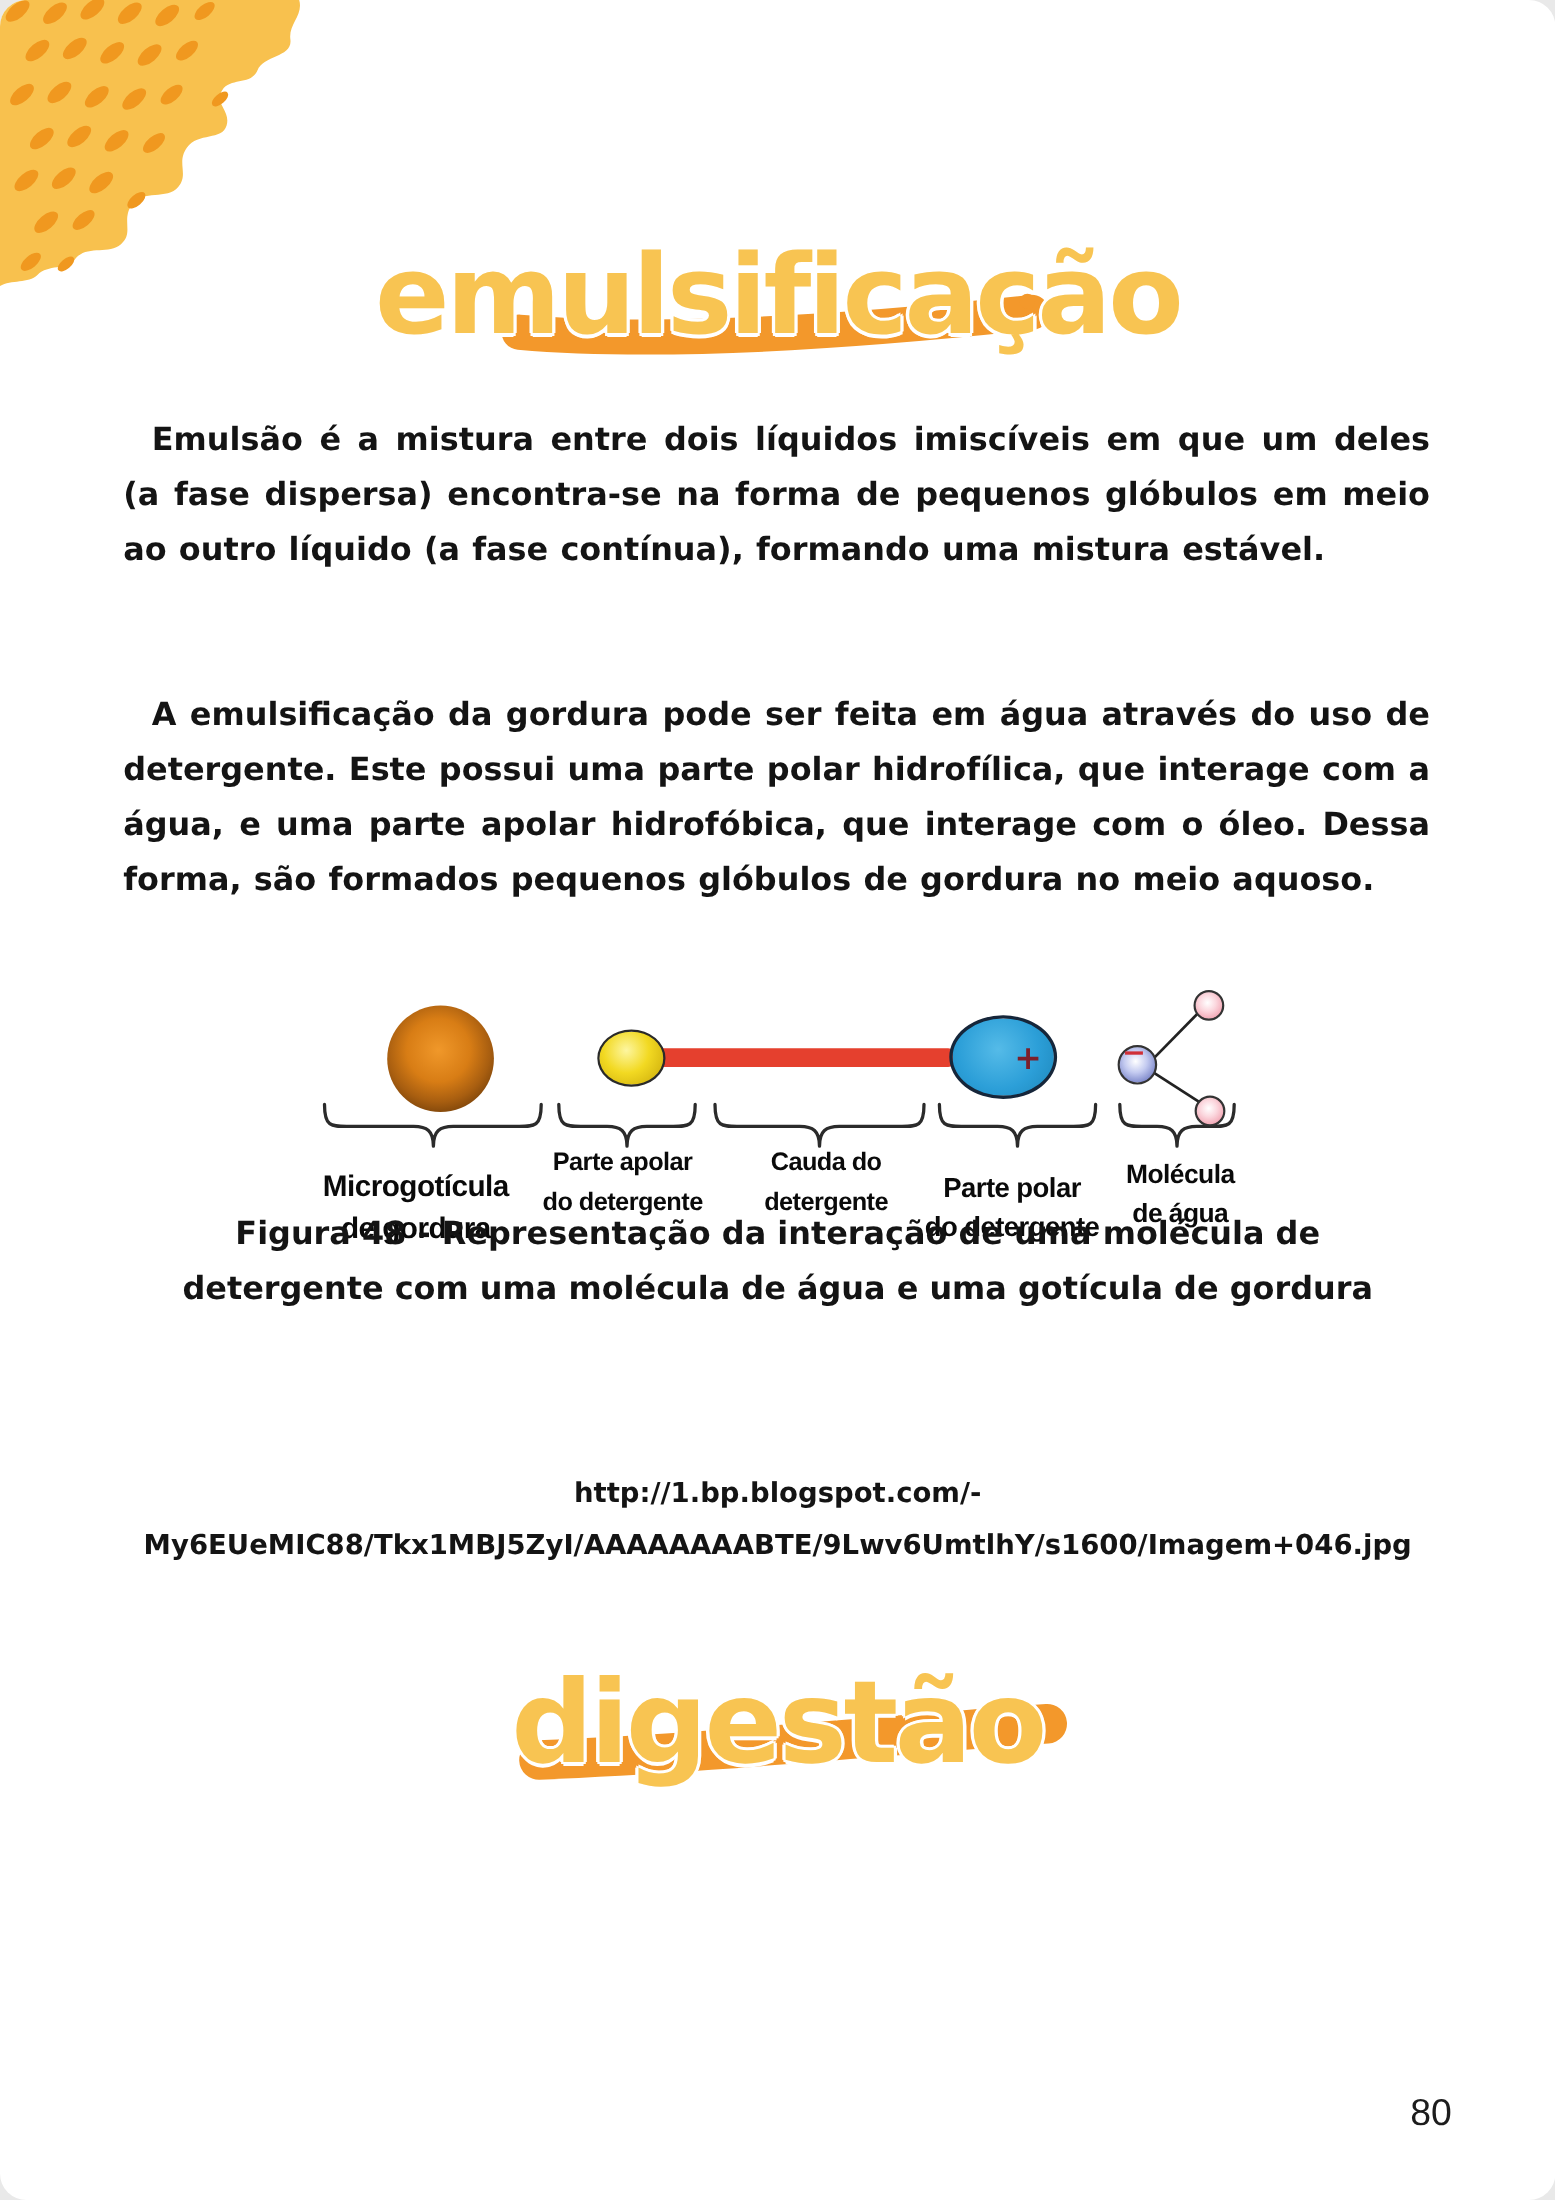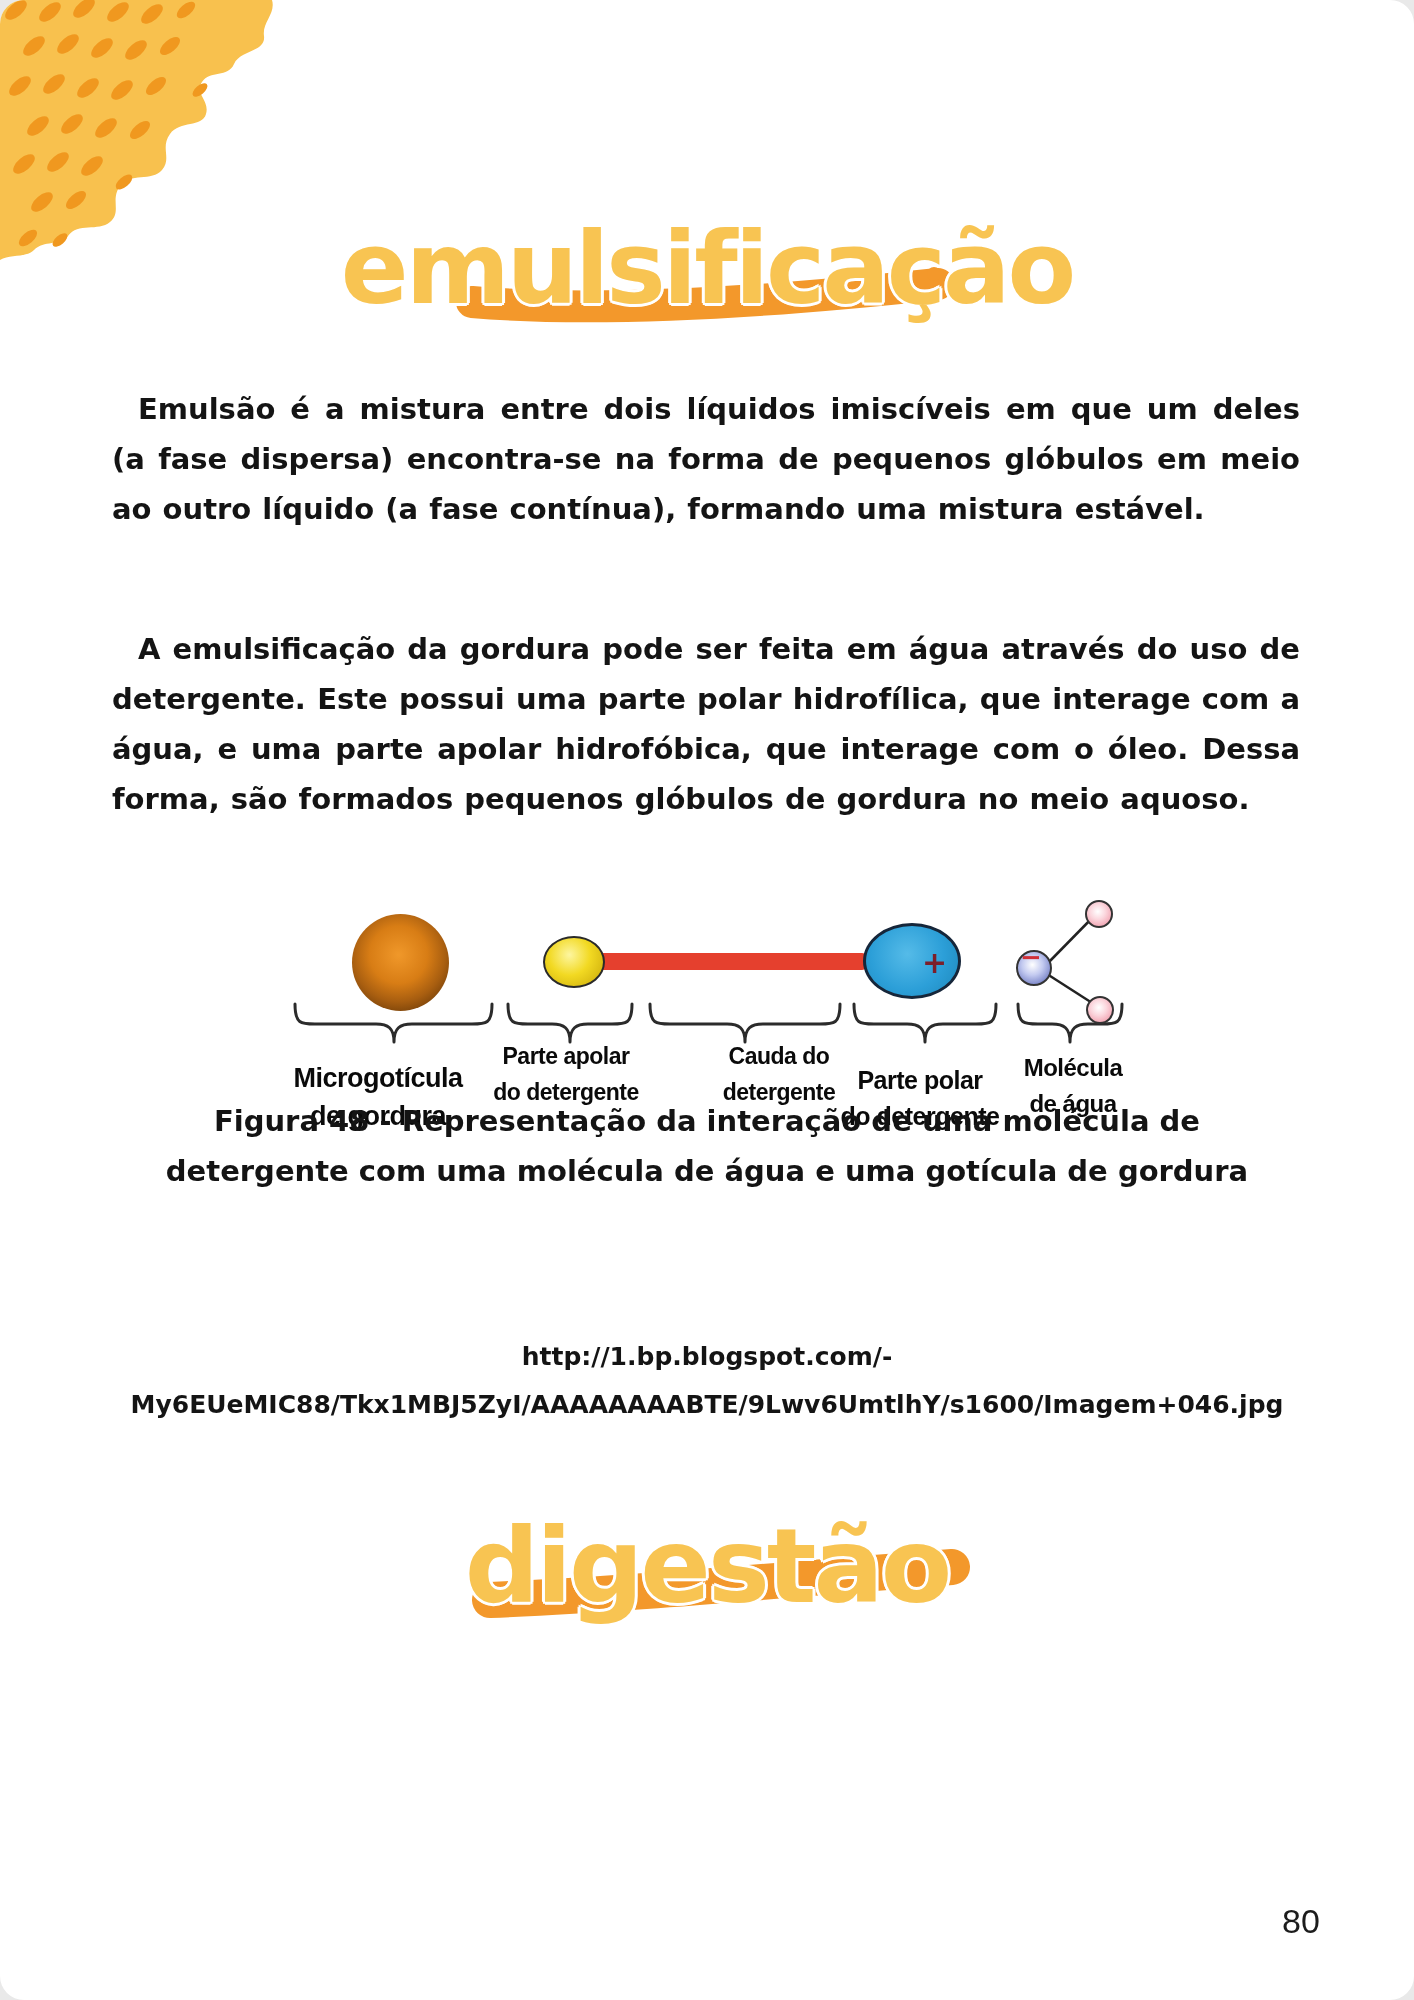--- a/index.html
+++ b/index.html
@@ -33,21 +33,21 @@
   .body-par{
     position:absolute;z-index:2;
     left:112px;width:1188px;
     font-size:29px;line-height:50px;
     font-weight:bold;
     text-align:justify;
     text-indent:26px;
     word-spacing:1px;
     color:var(--ink,#141414);
   }
-  .par-1{top:355px;}
+  .par-1{top:345px;}
   .par-2{top:595px;}
   .par-3{top:1652px;}
 
   .fig-caption{
     position:absolute;z-index:2;
     left:132px;top:1096px;width:1150px;
     font-size:29px;line-height:50px;font-weight:bold;
     text-align:center;color:var(--ink,#141414);
   }
   .fig-url{
@@ -113,21 +113,21 @@
     position:absolute;z-index:3;
     transform:translateX(-50%);
     text-align:center;white-space:nowrap;
     font-family:"Liberation Sans",sans-serif;
     font-weight:bold;letter-spacing:-0.5px;
     color:var(--label-ink,#0a0a0a);
     line-height:36px;
   }
   .label-fat{left:178px;top:181px;font-size:27px;line-height:38px;}
   .label-apolar{left:366px;top:160px;font-size:23px;}
-  .label-tail{left:551px;top:160px;font-size:23px;margin-left:28px;}
+  .label-tail{left:551px;top:160px;font-size:23px;}
   .label-polar{left:720px;top:184px;font-size:25px;}
   .label-water{left:873px;top:172px;font-size:24px;}
 
   .page-number{
     position:absolute;left:1282px;top:1902px;z-index:2;
     font-family:"Liberation Sans",sans-serif;
     font-size:34px;color:#1c1c1c;
   }
 </style>
 </head>

